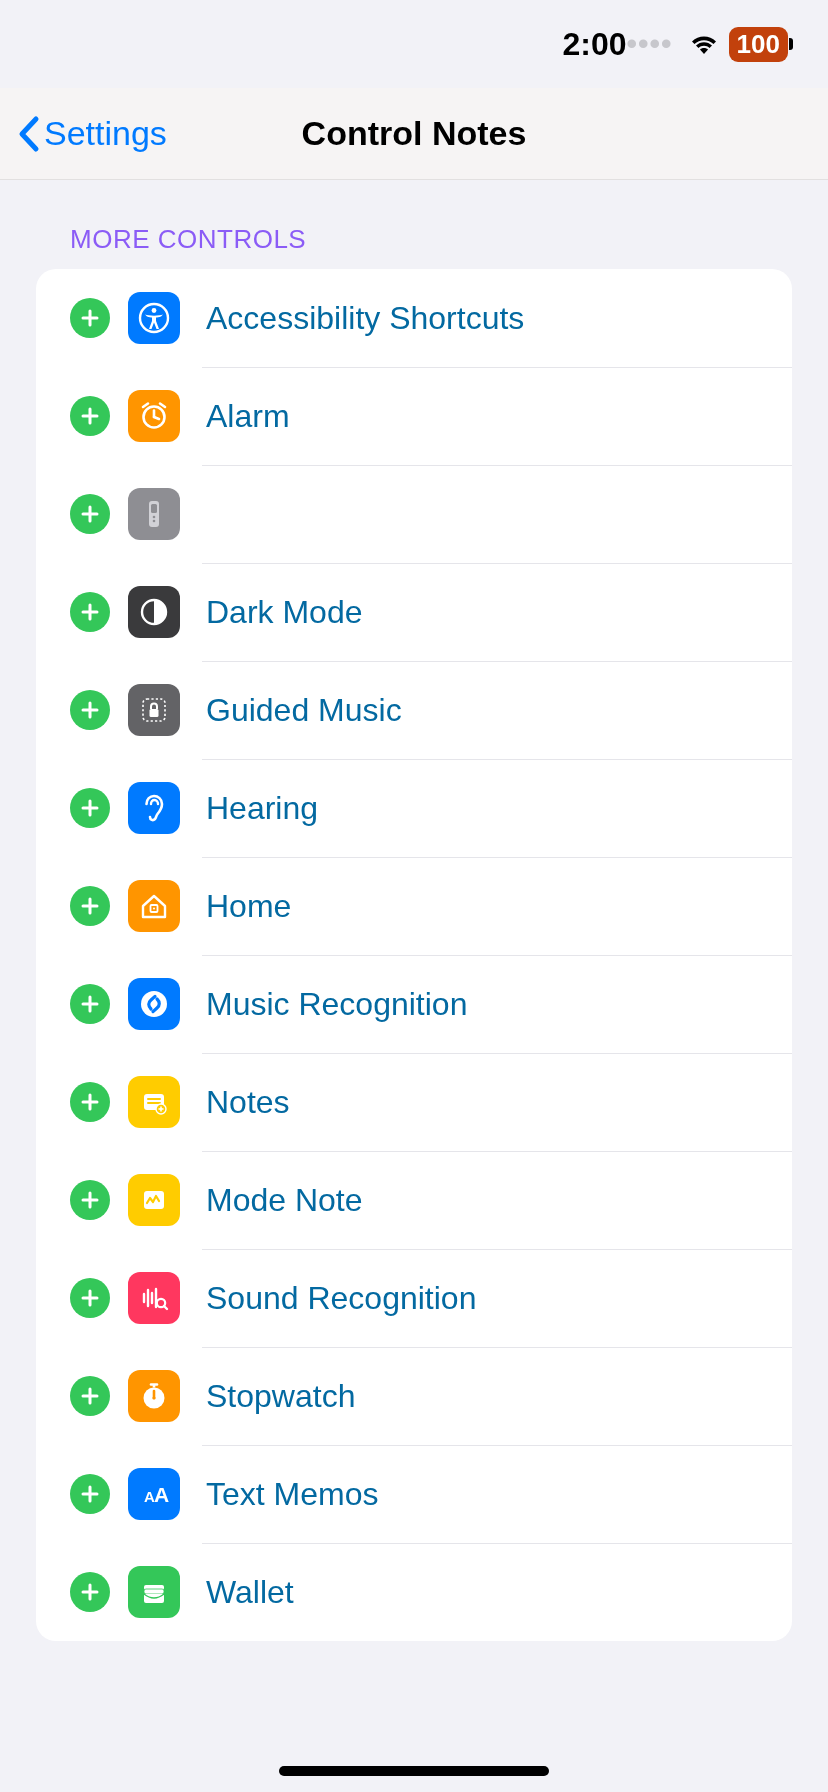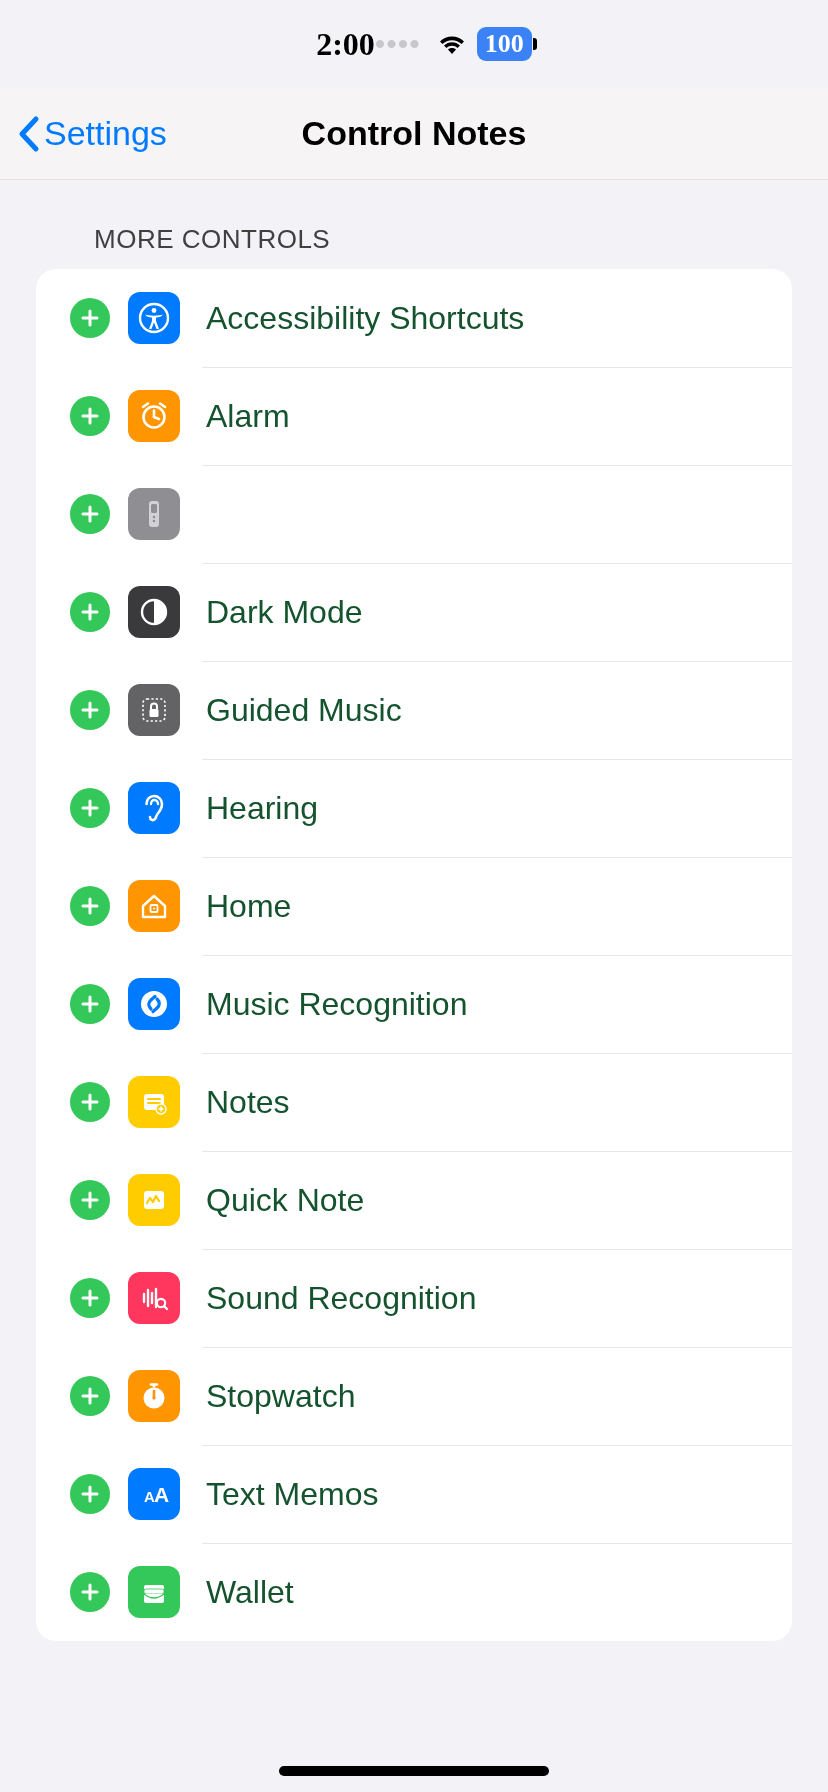--- a/index.html
+++ b/index.html
@@ -10,40 +10,39 @@
     background: #f2f2f7;
     overflow: hidden;
     position: relative;
   }
 
   
   .status-bar {
     height: 88px;
     display: flex;
     align-items: center;
-    justify-content: center;
+    justify-content: flex-end;
     padding: 0 40px 0 60px;
     font-size: 32px;
     font-weight: 600;
-    font-family: Liberation Serif, serif;
   }
   .status-right {
     display: flex;
     align-items: center;
     gap: 10px;
   }
   .dots {
     color: #c7c7cc;
     font-size: 30px;
     letter-spacing: 1px;
     margin-right: 6px;
   }
   .wifi-icon svg { display: block; }
   .battery-badge {
-    background: #3b82f6;
+    background: #c2410c;
     color: #fff;
     border-radius: 9px;
     font-size: 26px;
     font-weight: 700;
     padding: 2px 8px;
     position: relative;
   }
   .battery-badge::after {
     content: "";
     position: absolute;
@@ -80,25 +79,24 @@
     position: absolute;
     left: 50%;
     transform: translateX(-50%);
     font-size: 34px;
     font-weight: 600;
     color: #000;
   }
 
   .section-header {
     font-size: 26px;
-    color: #404040;
+    color: #8b5cf6;
     letter-spacing: 0.5px;
     padding: 44px 0 14px 70px;
     text-transform: uppercase;
-    margin-left: 24px;
   }
 
   .list-group {
     background: #fff;
     margin: 0 36px;
     border-radius: 20px;
     overflow: hidden;
   }
 
   .row {
@@ -140,21 +138,21 @@
     align-items: center;
     justify-content: center;
     flex-shrink: 0;
     margin-right: 26px;
     color: #fff;
   }
   .app-icon svg { display: block; }
 
   .row-label {
     font-size: 32px;
-    color: #14532d;
+    color: #0369a1;
   }
 
   
   .bg-blue    { background: #007aff; }
   .bg-orange  { background: #ff9500; }
   .bg-gray    { background: #8e8e93; }
   .bg-darkgray{ background: #3a3a3c; }
   .bg-midgray { background: #636366; }
   .bg-yellow  { background: #ffcc00; }
   .bg-pink    { background: #ff375f; }
@@ -360,21 +358,21 @@
           <line x1="10" y1="3" x2="10" y2="17" stroke="#fff" stroke-width="3" stroke-linecap="round"></line>
           <line x1="3" y1="10" x2="17" y2="10" stroke="#fff" stroke-width="3" stroke-linecap="round"></line>
         </svg>
       </div>
       <div class="app-icon bg-yellow">
         <svg width="34" height="34" viewBox="0 0 34 34">
           <rect x="7" y="8" width="20" height="18" rx="3" fill="#fff"></rect>
           <polyline points="10,20 13,15 16,19 19,13 22,18" fill="none" stroke="#ffcc00" stroke-width="2.2" stroke-linecap="round" stroke-linejoin="round"></polyline>
         </svg>
       </div>
-      <div class="row-label">Quick Note</div>
+      <div class="row-label">Mode Note</div>
     </div>
     <div class="row">
       <div class="add-btn">
         <svg width="20" height="20" viewBox="0 0 20 20">
           <line x1="10" y1="3" x2="10" y2="17" stroke="#fff" stroke-width="3" stroke-linecap="round"></line>
           <line x1="3" y1="10" x2="17" y2="10" stroke="#fff" stroke-width="3" stroke-linecap="round"></line>
         </svg>
       </div>
       <div class="app-icon bg-pink">
         <svg width="34" height="34" viewBox="0 0 34 34">

